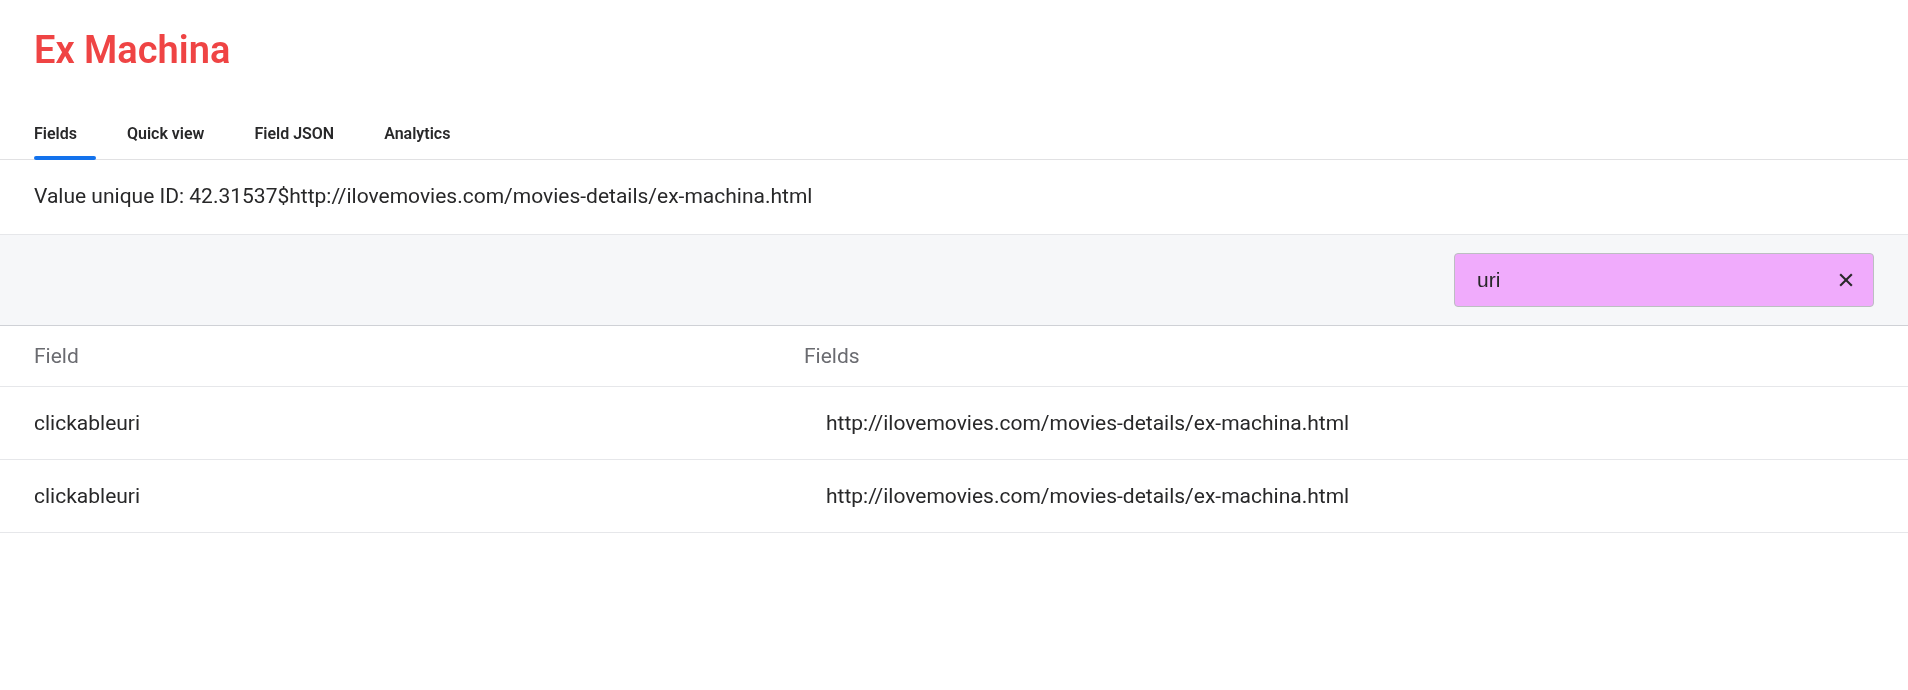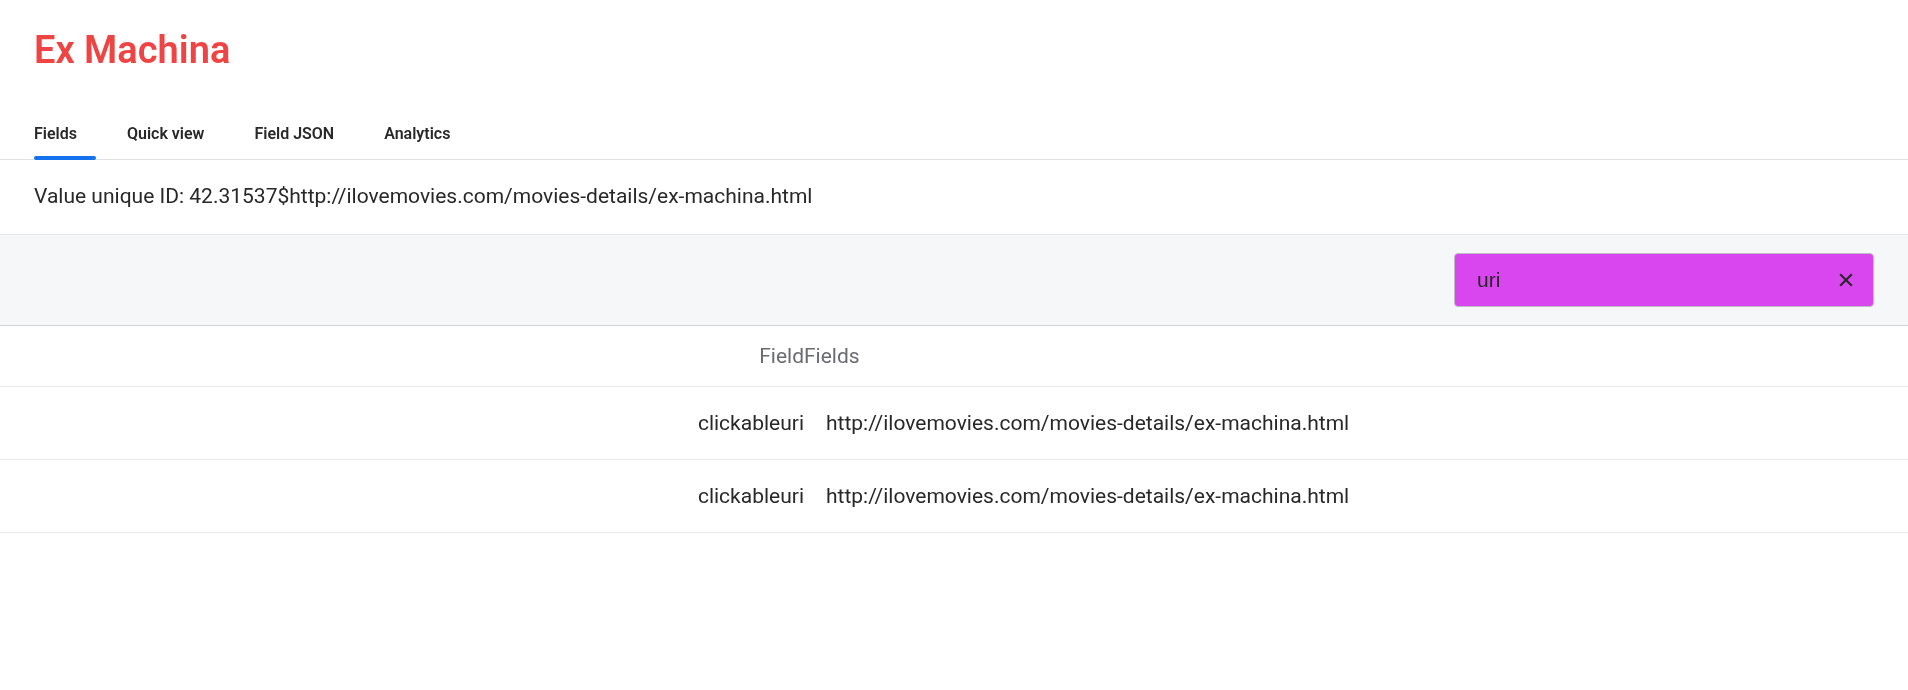--- a/index.html
+++ b/index.html
@@ -61,21 +61,21 @@
     }
     .search-wrapper {
       position: relative;
       width: 420px;
     }
     .search-input {
       width: 100%;
       height: 54px;
       border: 1px solid #bcbec2;
       border-radius: 4px;
-      background: #d946ef;
+      background: #f0abfc;
       font-size: 21px;
       padding: 0 50px 0 22px;
       color: #282829;
       outline: none;
     }
     .search-clear {
       position: absolute;
       right: 14px;
       top: 50%;
       transform: translateY(-50%);
@@ -99,21 +99,20 @@
       display: flex;
       padding: 18px 34px;
       border-bottom: 1px solid #e6e7ea;
     }
     .table-header .col {
       font-size: 21px;
       color: #6a6b70;
     }
     .col-field {
       width: 770px;
-      text-align: right;
     }
     .col-value {
       flex: 1;
     }
     .table-row {
       display: flex;
       padding: 24px 34px;
       border-bottom: 1px solid #e6e7ea;
       gap: 22px;
     }

